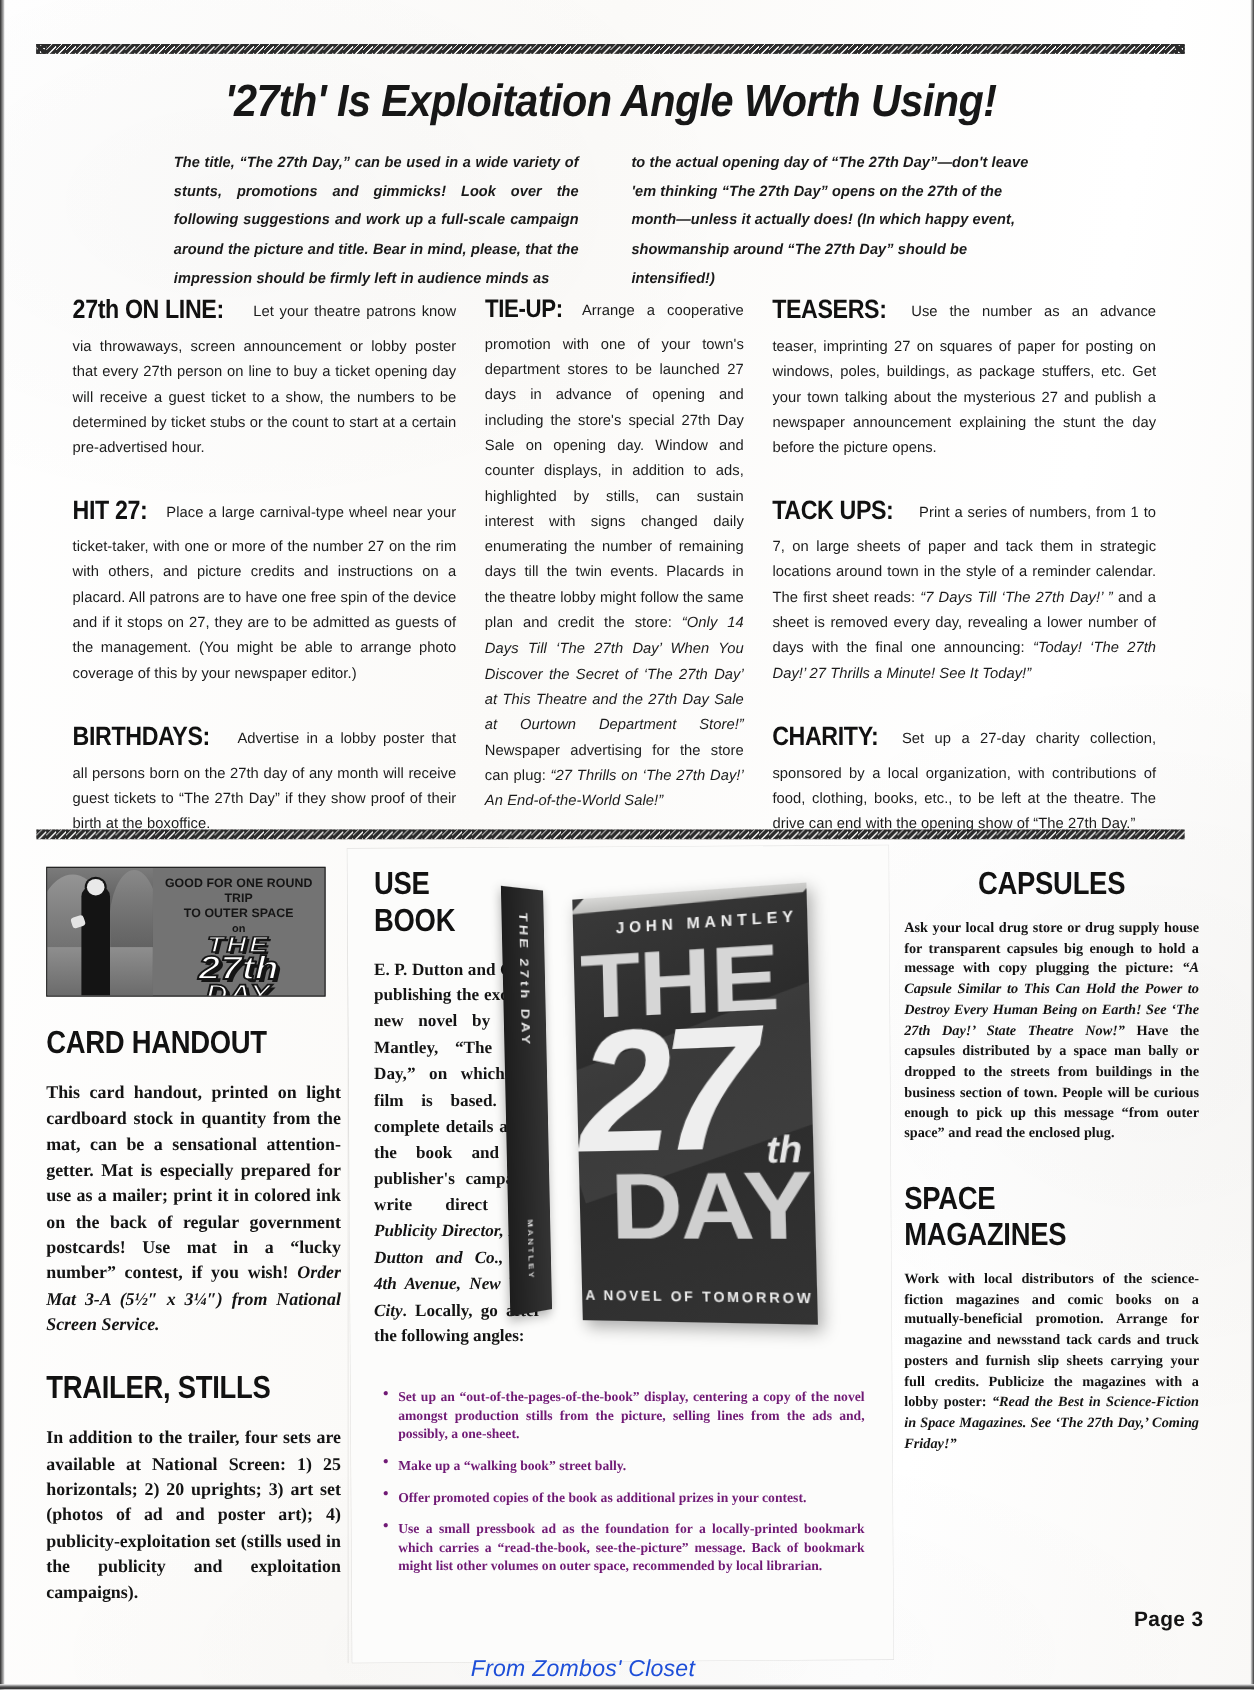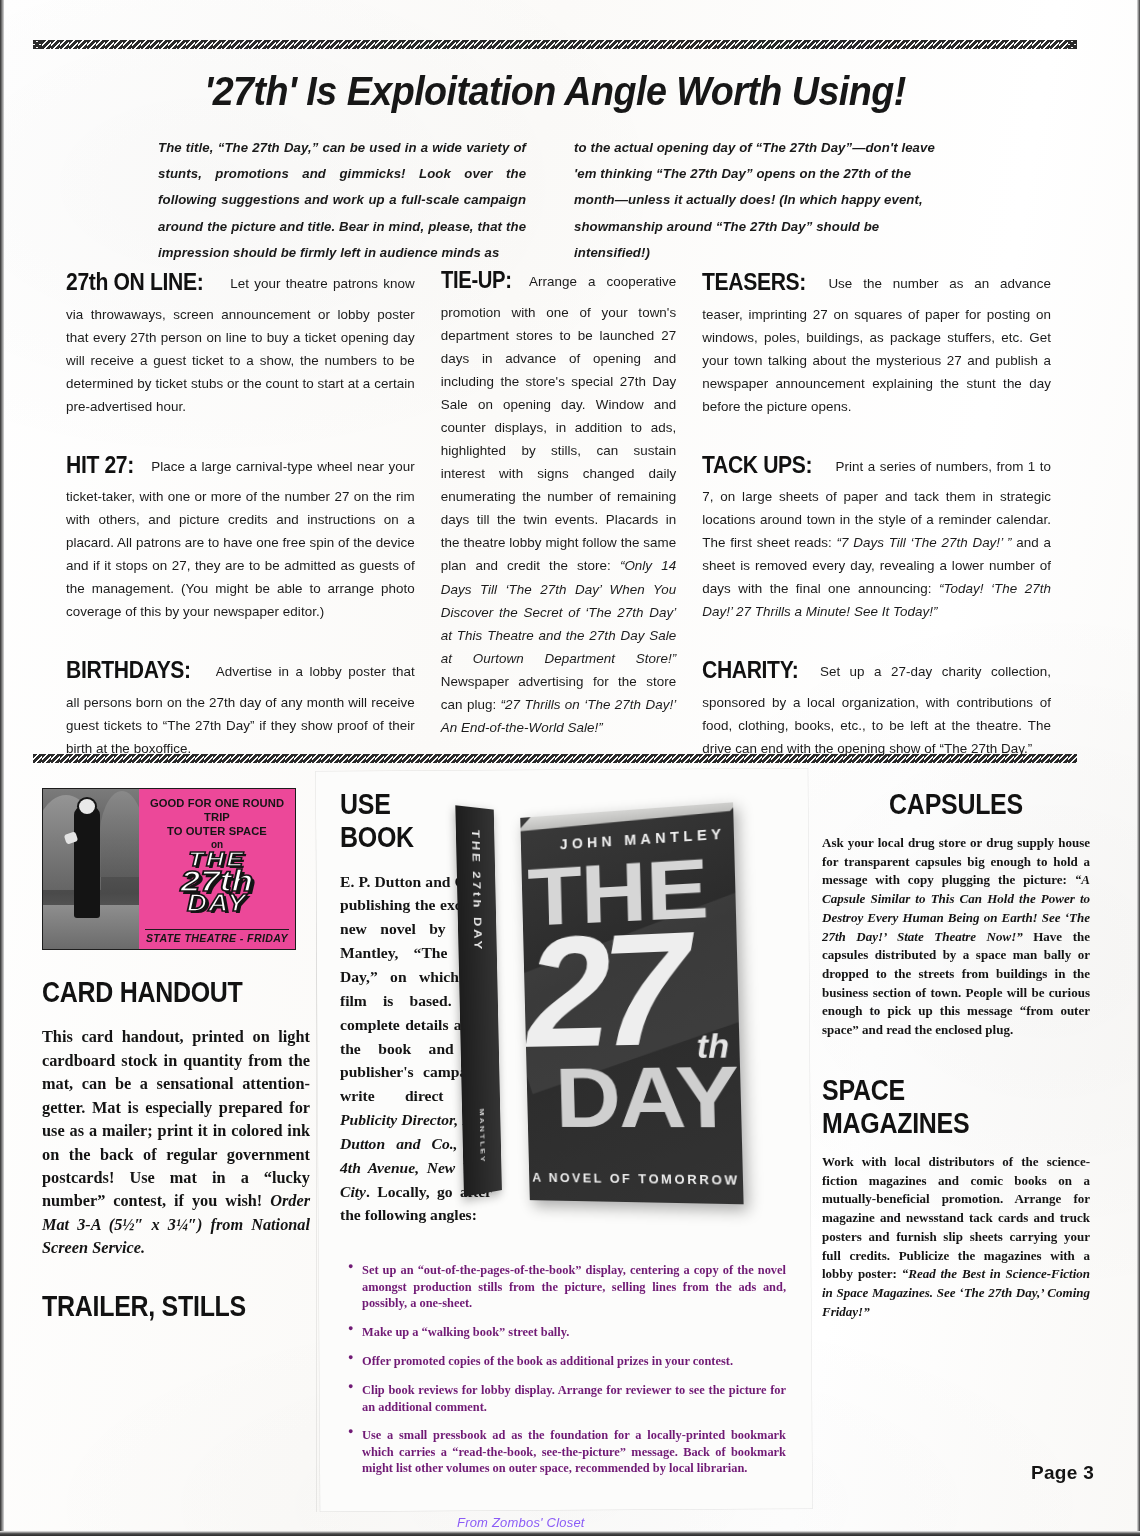--- a/index.html
+++ b/index.html
@@ -177,24 +177,24 @@
 
   
   .bl-left {
     position: absolute;
     left: 42px;
     top: 18px;
     width: 268px;
   }
   .ad-card {
     width: 254px;
-    height: 162px;
+    height: 118px;
     border: 1.5px solid #1d1d1d;
     display: flex;
-    background: #ec4899;
+    background: #737373;
     box-sizing: border-box;
     margin-bottom: 26px;
     overflow: hidden;
   }
   .ad-photo {
     width: 96px;
     flex: none;
     background:
       linear-gradient(180deg, #7b7b7b 0%, #5d5d5d 30%, #4a4a4a 65%, #6e6e6e 100%);
     position: relative;
@@ -522,25 +522,24 @@
     font-weight: bold;
     color: #141414;
     letter-spacing: 0.3px;
     margin-top: 40px;
   }
   .credit {
     position: absolute;
     left: 428px;
     bottom: 6px;
     font-family: "Liberation Sans", sans-serif;
-    font-size: 13px;
-    font-style: italic;
-    color: #8b5cf6;
+    font-size: 21px;
+    font-style: italic;
+    color: #1d4ed8;
     letter-spacing: 0.2px;
-    margin-left: 29px;
   }
   .fold {
     position: absolute;
     left: 802px;
     top: 770px;
     width: 1px;
     height: 730px;
     background: rgba(0,0,0,0.10);
   }
   .fold2 {
@@ -653,20 +652,21 @@
         </div>
       </div>
 
       <div style="margin-bottom:30px;">
         <span class="sec-head">CARD HANDOUT</span>
         <p class="body-serif"><span>This card handout, printed on light cardboard stock in quantity from the mat, can be a sensational attention-getter. Mat is especially prepared for use as a mailer; print it in colored ink on the back of regular government postcards! Use mat in a “lucky number” contest, if you wish! </span><em class="it">Order Mat 3-A (5½″ x 3¼″) from National Screen Service.</em></p>
       </div>
 
       <div>
         <span class="sec-head">TRAILER, STILLS</span>
+        <p class="body-serif">In addition to the trailer, four sets are available at National Screen: 1) 25 horizontals; 2) 20 uprights; 3) art set (photos of ad and poster art); 4) publicity-exploitation set (stills used in the publicity and exploitation campaigns).</p>
       </div>
     </div>
 
     <div class="bl-center">
       <div class="ruled-sheet"></div>
 
       <div class="use-book-col">
         <span class="sec-head">USE BOOK</span>
         <p class="body-serif"><span>E. P. Dutton and Co. is publishing the exciting new novel by John Mantley, “The 27th Day,” on which the film is based. For complete details about the book and the publisher's campaign, write direct to: </span><em class="it">Publicity Director, E. P. Dutton and Co., 300 4th Avenue, New York City</em><span>. Locally, go after the following angles:</span></p>
       </div>
@@ -685,21 +685,20 @@
           <div class="bk-th">th</div>
           <div class="bk-day">DAY</div>
           <div class="bk-sub">A NOVEL OF TOMORROW</div>
         </div>
       </div>
 
       <div class="bullets">
         <p class="bullet">Set up an “out-of-the-pages-of-the-book” display, centering a copy of the novel amongst production stills from the picture, selling lines from the ads and, possibly, a one-sheet.</p>
         <p class="bullet">Make up a “walking book” street bally.</p>
         <p class="bullet">Offer promoted copies of the book as additional prizes in your contest.</p>
-        <p class="bullet">Clip book reviews for lobby display. Arrange for reviewer to see the picture for an additional comment.</p>
         <p class="bullet">Use a small pressbook ad as the foundation for a locally-printed bookmark which carries a “read-the-book, see-the-picture” message. Back of bookmark might list other volumes on outer space, recommended by local librarian.</p>
       </div>
     </div>
 
     <div class="bl-right">
       <div style="margin-bottom:34px;">
         <span class="sec-head ctr">CAPSULES</span>
         <p class="body-serif"><span>Ask your local drug store or drug supply house for transparent capsules big enough to hold a message with copy plugging the picture: </span><em class="it">“A Capsule Similar to This Can Hold the Power to Destroy Every Human Being on Earth! See ‘The 27th Day!’ State Theatre Now!”</em><span> Have the capsules distributed by a space man bally or dropped to the streets from buildings in the business section of town. People will be curious enough to pick up this message “from outer space” and read the enclosed plug.</span></p>
       </div>
 

